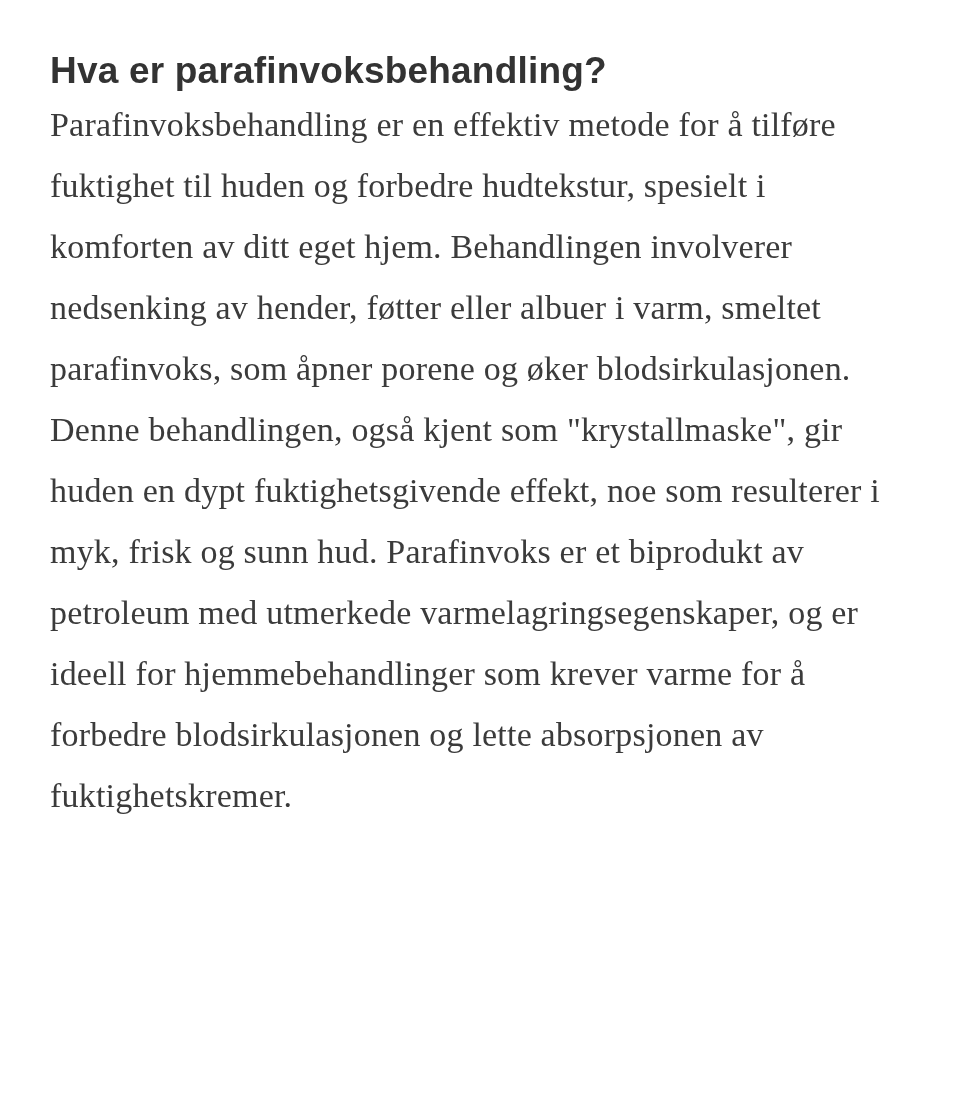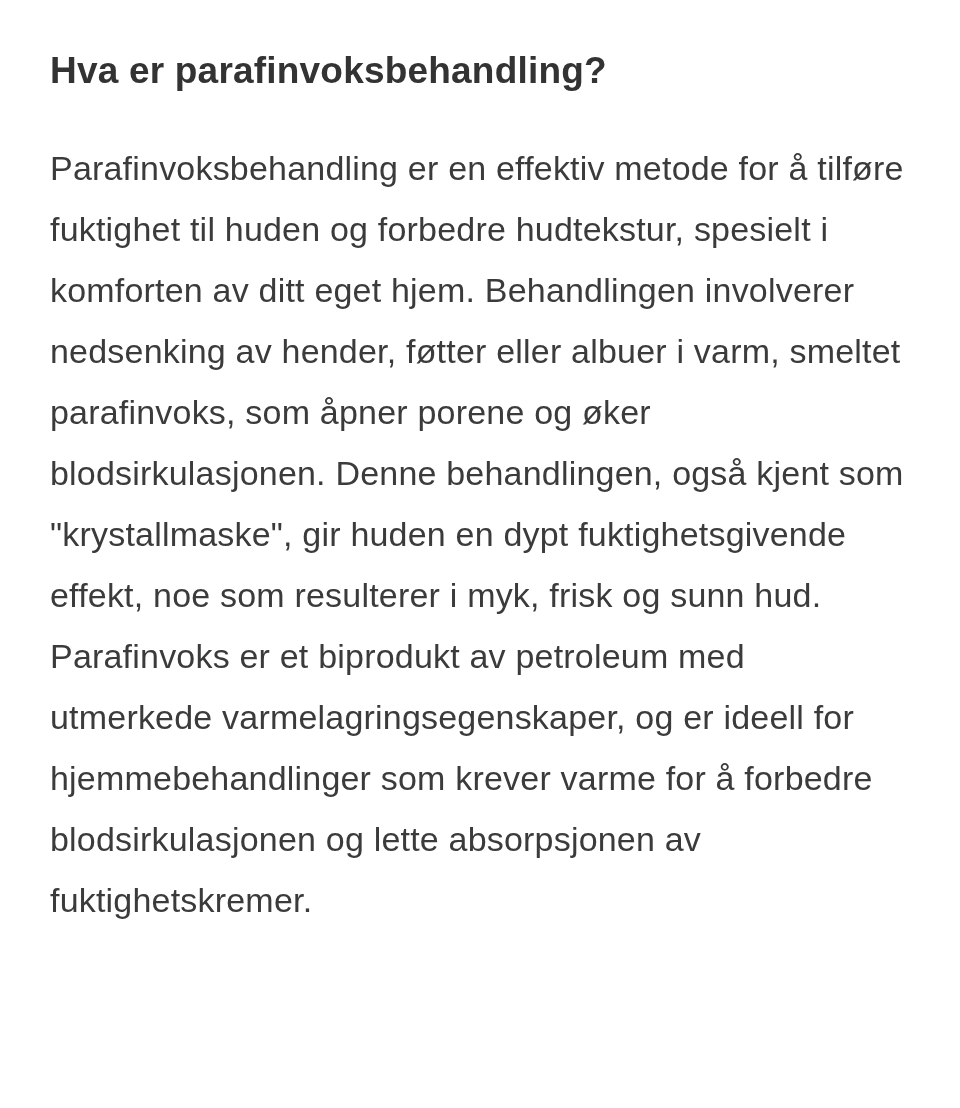--- a/index.html
+++ b/index.html
@@ -20,30 +20,30 @@
     width: 100%;
     height: 100%;
   }
 
   .article h2 {
     font-size: 37px;
     font-weight: 700;
     color: #333333;
     letter-spacing: 0.2px;
     line-height: 1.25;
-    margin-bottom: 44px;
   }
 
   .article p {
     font-size: 34px;
     font-weight: 400;
     color: #3b3b3b;
     line-height: 61px;
     letter-spacing: 0.2px;
     max-width: 865px;
+    font-family: Liberation Serif, serif;
   }
 </style>
 </head>
 <body>
 
 <main class="article">
   <h2>Hva er parafinvoksbehandling?</h2>
   <p>Parafinvoksbehandling er en effektiv metode for å tilføre fuktighet til huden og forbedre hudtekstur, spesielt i komforten av ditt eget hjem. Behandlingen involverer nedsenking av hender, føtter eller albuer i varm, smeltet parafinvoks, som åpner porene og øker blodsirkulasjonen. Denne behandlingen, også kjent som "krystallmaske", gir huden en dypt fuktighetsgivende effekt, noe som resulterer i myk, frisk og sunn hud. Parafinvoks er et biprodukt av petroleum med utmerkede varmelagringsegenskaper, og er ideell for hjemmebehandlinger som krever varme for å forbedre blodsirkulasjonen og lette absorpsjonen av fuktighetskremer.</p>
 </main>
 

